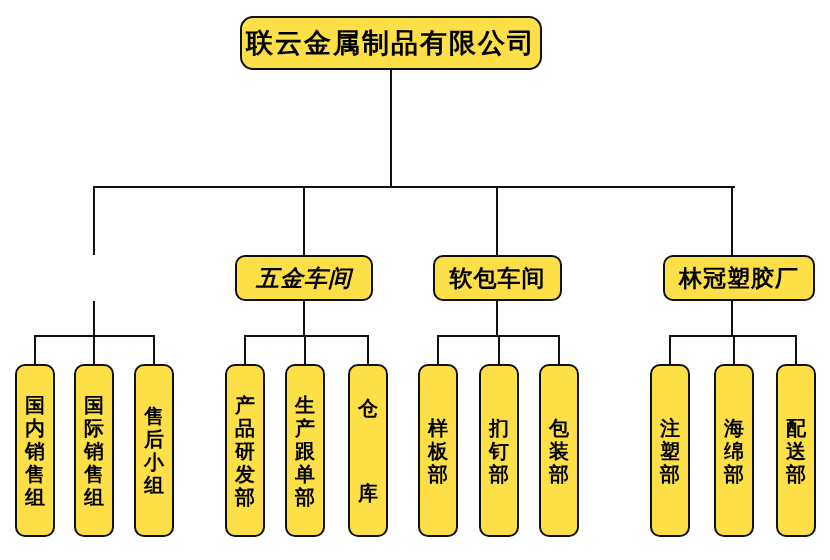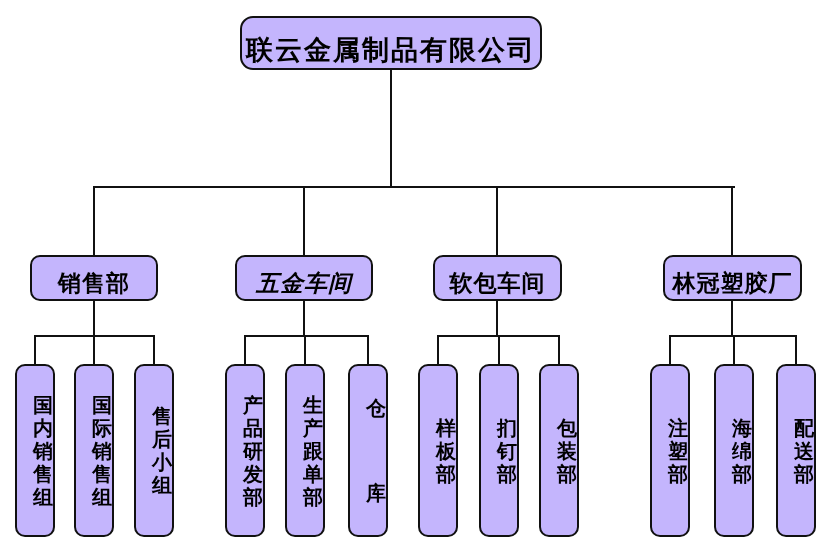--- a/index.html
+++ b/index.html
@@ -7,44 +7,44 @@
     position: relative;
     width: 830px;
     height: 560px;
     background: #ffffff;
     font-family: "DejaVu Serif", "Liberation Serif", serif;
     color: #000000;
     overflow: hidden;
   }
   .box {
     position: absolute;
-    background: #c4b5fd;
+    background: #fde047;
     border: 2.5px solid #111111;
     box-sizing: border-box;
     display: flex;
-    align-items: flex-end;
+    align-items: center;
     justify-content: center;
     font-weight: 700;
   }
   .root-box {
     left: 240px; top: 16px; width: 302px; height: 54px;
     border-radius: 13px;
     font-size: 27px;
     letter-spacing: 2px;
   }
   .l2-box {
     top: 255px; height: 46px;
     border-radius: 10px;
     font-size: 23px;
     letter-spacing: 1px;
   }
   .l2-g1 { left: 30px;  width: 128px; }
   .l2-g2 { left: 235px; width: 138px; font-style: italic; }
   .l2-g3 { left: 433px; width: 129px; }
-  .l2-g4 { left: 663px; width: 139px; }
+  .l2-g4 { left: 663px; width: 152px; }
   .l3-box {
     top: 364px; width: 40px; height: 173px;
     border-radius: 10px;
     font-size: 20px;
     flex-direction: column;
     row-gap: 3px;
   }
   .l3-box span { display: block; line-height: 1; }
   .l3-box.spread { justify-content: space-around; row-gap: 0; }
   
@@ -71,23 +71,20 @@
     <span>联云金属制品有限公司</span>
   </div>
 
   <div class="line lv" style="left:390px; top:70px;  height:117px;"></div>
   <div class="line lh" style="left:93px;  top:186px; width:642px;"></div>
   <div class="line lv" style="left:93px;  top:186px; height:69px;"></div>
   <div class="line lv" style="left:303px; top:186px; height:69px;"></div>
   <div class="line lv" style="left:496px; top:186px; height:69px;"></div>
   <div class="line lv" style="left:731px; top:186px; height:69px;"></div>
 
-  <div class="box l2-box l2-g1">
-    <span>销售部</span>
-  </div>
   <div class="box l2-box l2-g2">
     <span>五金车间</span>
   </div>
   <div class="box l2-box l2-g3">
     <span>软包车间</span>
   </div>
   <div class="box l2-box l2-g4">
     <span>林冠塑胶厂</span>
   </div>
 

